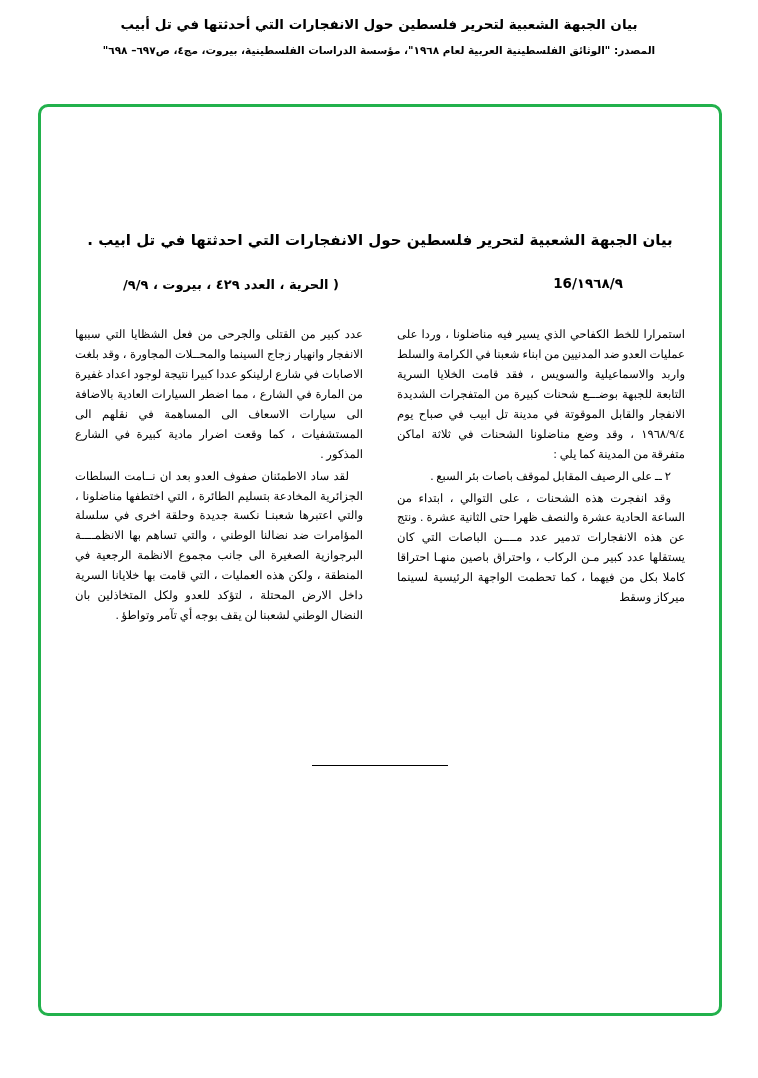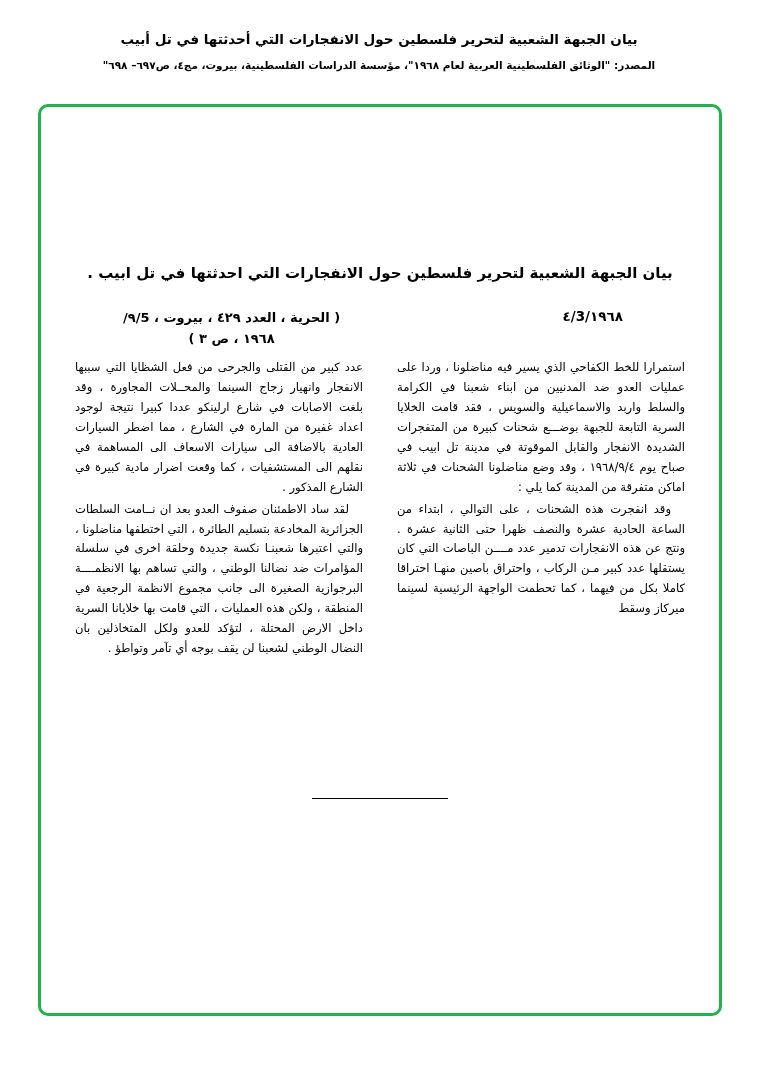--- a/index.html
+++ b/index.html
@@ -16,21 +16,21 @@
     overflow: hidden;
   }
   .page {
     width: 758px;
     height: 1078px;
     position: relative;
     box-sizing: border-box;
   }
   
   .doc-header {
-    padding-top: 29px;
+    padding-top: 14px;
     text-align: center;
   }
   .doc-header .title {
     font-size: 13.5px;
     font-weight: bold;
     line-height: 1.5;
     letter-spacing: 0px;
   }
   .doc-header .source {
     font-size: 10.5px;
@@ -47,21 +47,20 @@
     height: 912px;
     border: 3px solid #22b14c;
     border-radius: 10px;
     box-sizing: border-box;
     background: #ffffff;
   }
   .frame-inner {
     position: absolute;
     left: 0; top: 0; right: 0; bottom: 0;
     padding: 0;
-    margin-top: 33px;
   }
   
   .article-title {
     position: absolute;
     right: 40px;
     left: 40px;
     top: 122px;
     text-align: center;
     font-size: 15px;
     font-weight: bold;
@@ -108,20 +107,21 @@
     flex: 1 1 0;
     font-size: 11.6px;
     line-height: 1.72;
     text-align: justify;
     text-align-last: right;
     direction: rtl;
   }
   .col p {
     margin: 0 0 0 0;
     text-indent: 0;
+    font-family: Liberation Serif, serif;
   }
   .col p + p { margin-top: 2px; }
   .col .indent { text-indent: 14px; }
   
   .bottom-rule {
     position: absolute;
     top: 658px;
     left: 0;
     right: 0;
     display: flex;
@@ -142,30 +142,30 @@
     <div class="title">بيان الجبهة الشعبية لتحرير فلسطين حول الانفجارات التي أحدثتها في تل أبيب</div>
     <div class="source">المصدر: "الوثائق الفلسطينية العربية لعام ١٩٦٨"، مؤسسة الدراسات الفلسطينية، بيروت، مج٤، ص٦٩٧– ٦٩٨"</div>
   </div>
 
   <div class="frame">
     <div class="frame-inner">
 
       <div class="article-title">بيان الجبهة الشعبية لتحرير فلسطين حول الانفجارات التي احدثتها في تل ابيب .</div>
 
       <div class="meta-row">
-        <div class="meta-date">١٩٦٨/3/٤</div>
+        <div class="meta-date">١٩٦٨/٩/16</div>
         <div class="meta-citation">
-          <div>( الحرية ، العدد ٤٢٩ ، بيروت ، ٩/5/</div>
-          <div>١٩٦٨ ، ص ٣ )</div>
+          <div>( الحرية ، العدد ٤٢٩ ، بيروت ، ٩/٩/</div>
         </div>
       </div>
 
       <div class="columns">
         <div class="col">
           <p>استمرارا للخط الكفاحي الذي يسير فيه مناضلونا ، وردا على عمليات العدو ضد المدنيين من ابناء شعبنا في الكرامة والسلط واربد والاسماعيلية والسويس ، فقد قامت الخلايا السرية التابعة للجبهة بوضـــع شحنات كبيرة من المتفجرات الشديدة الانفجار والقابل الموقوتة في مدينة تل ابيب في صباح يوم ١٩٦٨/٩/٤ ، وقد وضع مناضلونا الشحنات في ثلاثة اماكن متفرقة من المدينة كما يلي :</p>
+          <p class="indent">٢ ــ على الرصيف المقابل لموقف باصات بئر السبع .</p>
           <p class="indent">وقد انفجرت هذه الشحنات ، على التوالي ، ابتداء من الساعة الحادية عشرة والنصف ظهرا حتى الثانية عشرة . ونتج عن هذه الانفجارات تدمير عدد مــــن الباصات التي كان يستقلها عدد كبير مـن الركاب ، واحتراق باصين منهـا احتراقا كاملا بكل من فيهما ، كما تحطمت الواجهة الرئيسية لسينما ميركاز وسقط</p>
         </div>
         <div class="col">
           <p>عدد كبير من القتلى والجرحى من فعل الشظايا التي سببها الانفجار وانهيار زجاج السينما والمحــلات المجاورة ، وقد بلغت الاصابات في شارع ارلينكو عددا كبيرا نتيجة لوجود اعداد غفيرة من المارة في الشارع ، مما اضطر السيارات العادية بالاضافة الى سيارات الاسعاف الى المساهمة في نقلهم الى المستشفيات ، كما وقعت اضرار مادية كبيرة في الشارع المذكور .</p>
           <p class="indent">لقد ساد الاطمئنان صفوف العدو بعد ان نــامت السلطات الجزائرية المخادعة بتسليم الطائرة ، التي اختطفها مناضلونا ، والتي اعتبرها شعبنـا نكسة جديدة وحلقة اخرى في سلسلة المؤامرات ضد نضالنا الوطني ، والتي تساهم بها الانظمــــة البرجوازية الصغيرة الى جانب مجموع الانظمة الرجعية في المنطقة ، ولكن هذه العمليات ، التي قامت بها خلايانا السرية داخل الارض المحتلة ، لتؤكد للعدو ولكل المتخاذلين بان النضال الوطني لشعبنا لن يقف بوجه أي تآمر وتواطؤ .</p>
         </div>
       </div>
 
       <div class="bottom-rule">
         <div class="line"></div>

